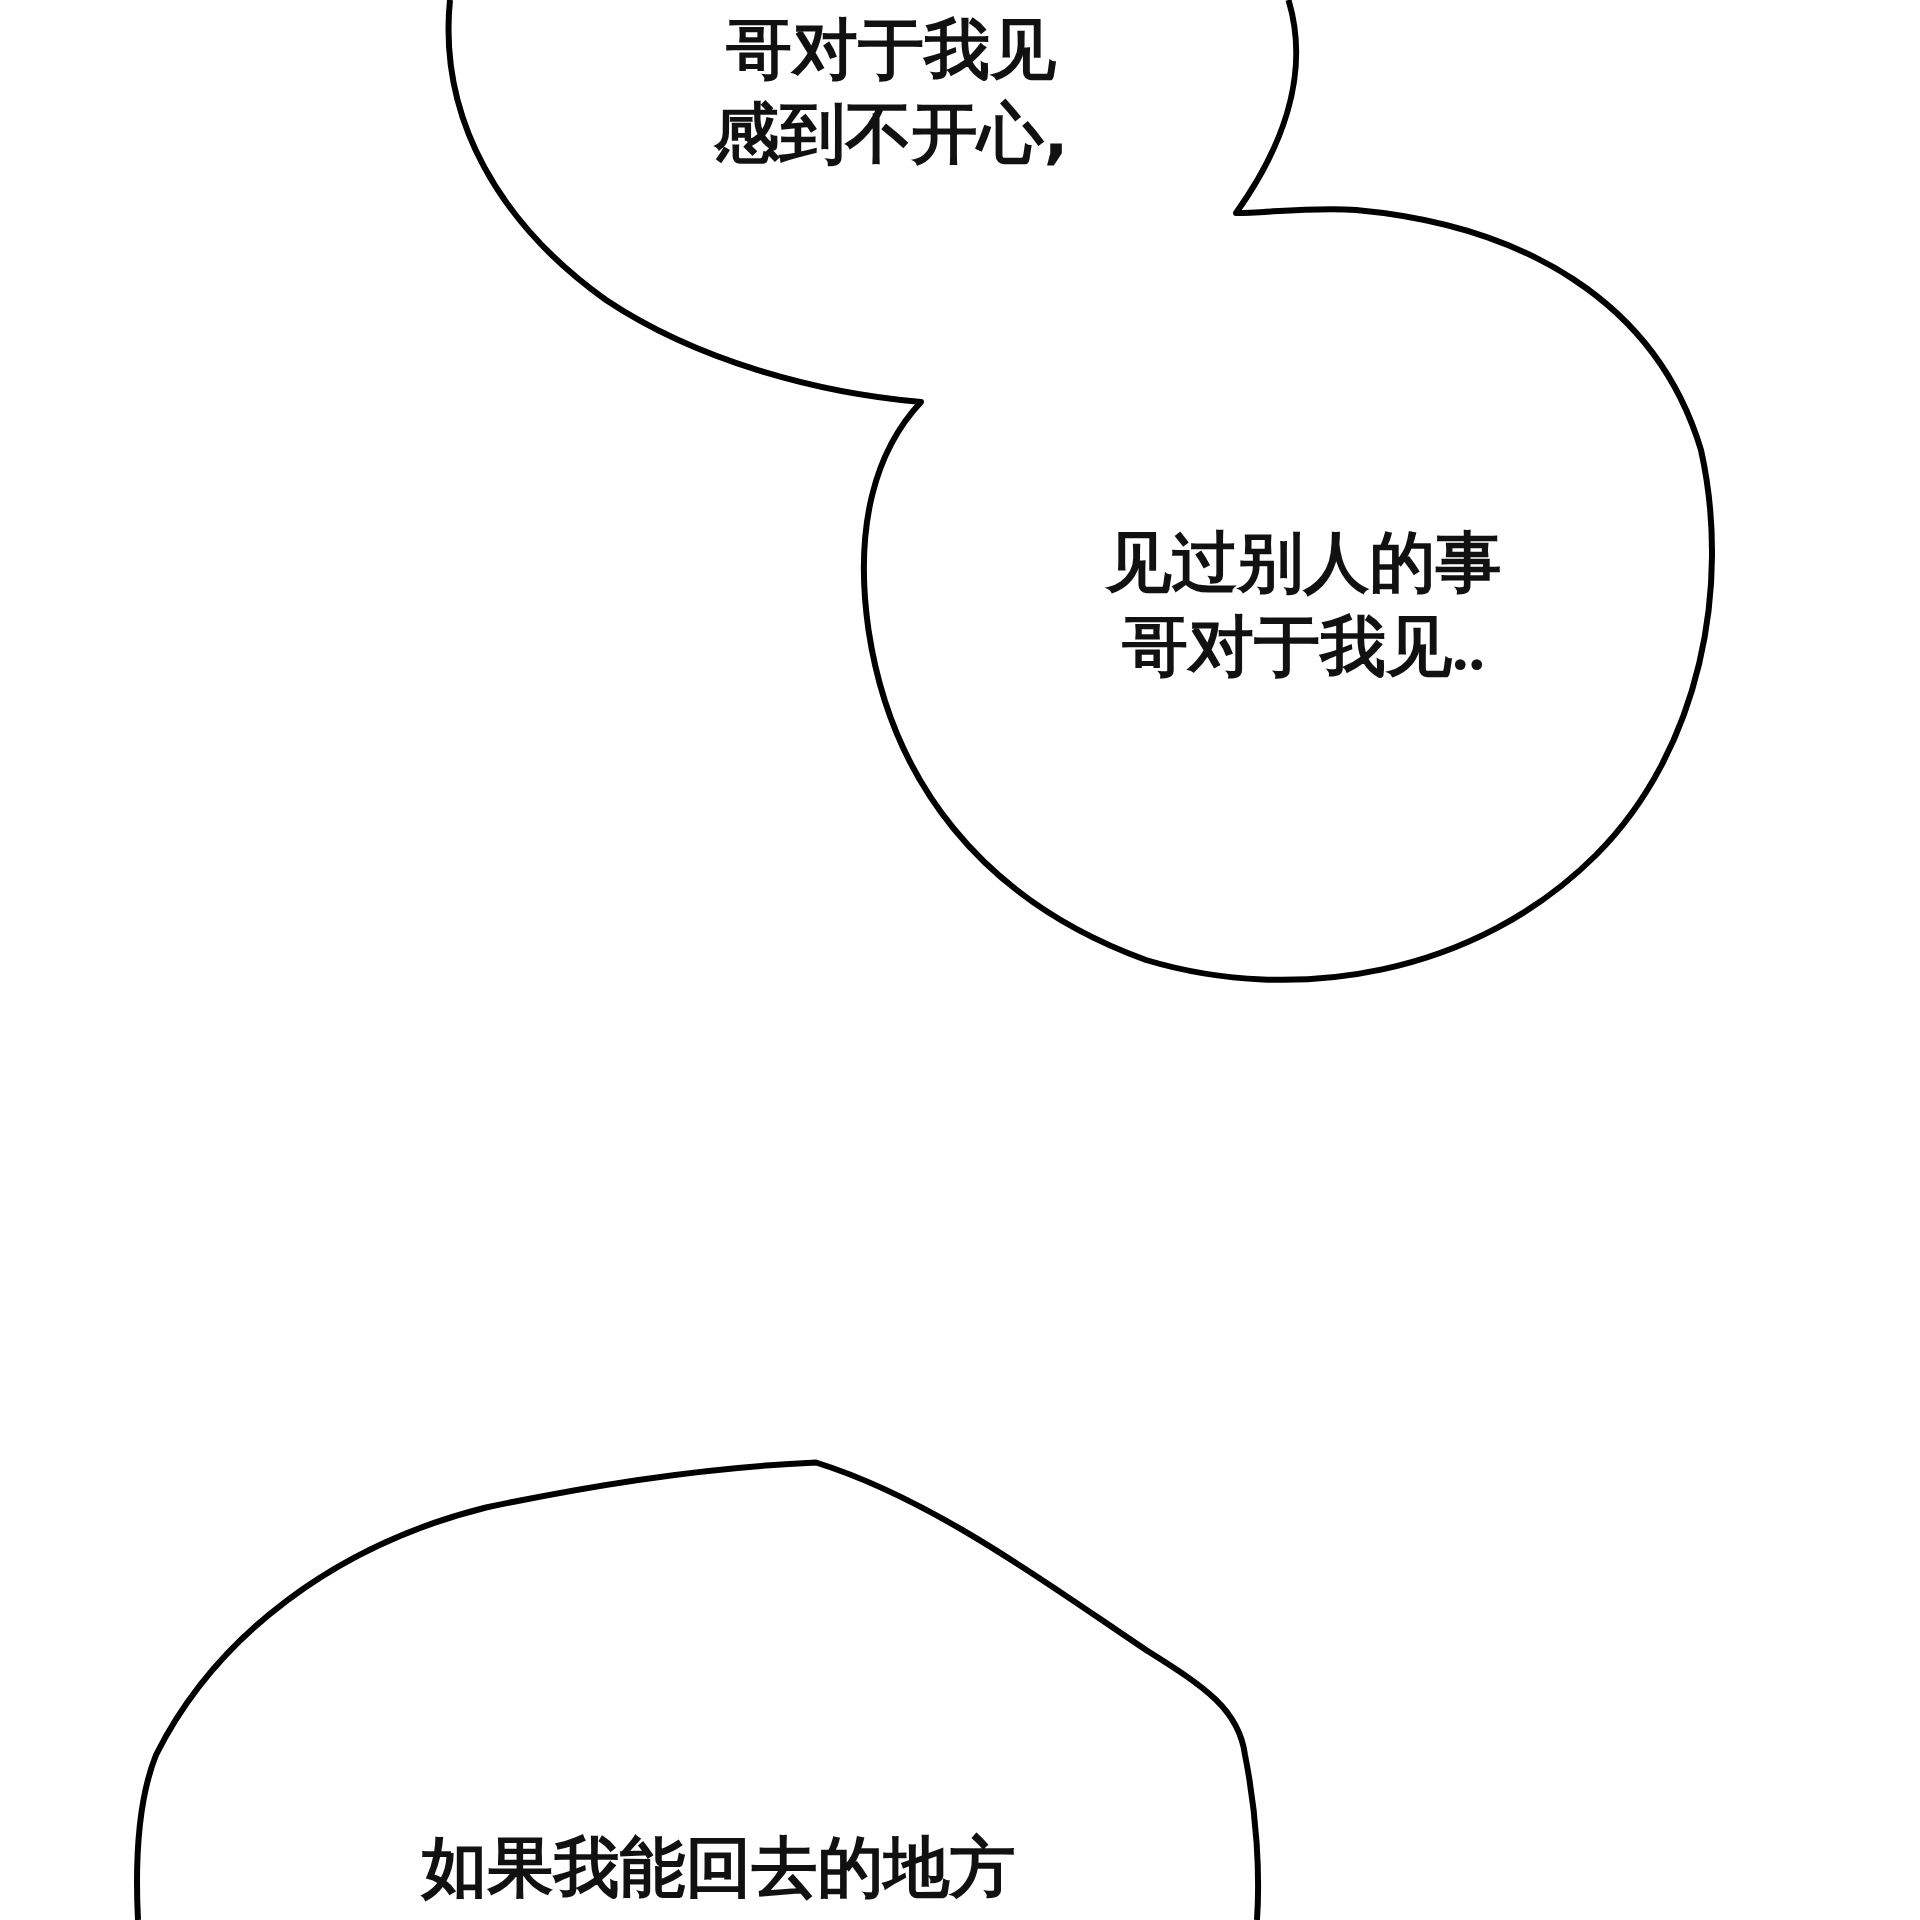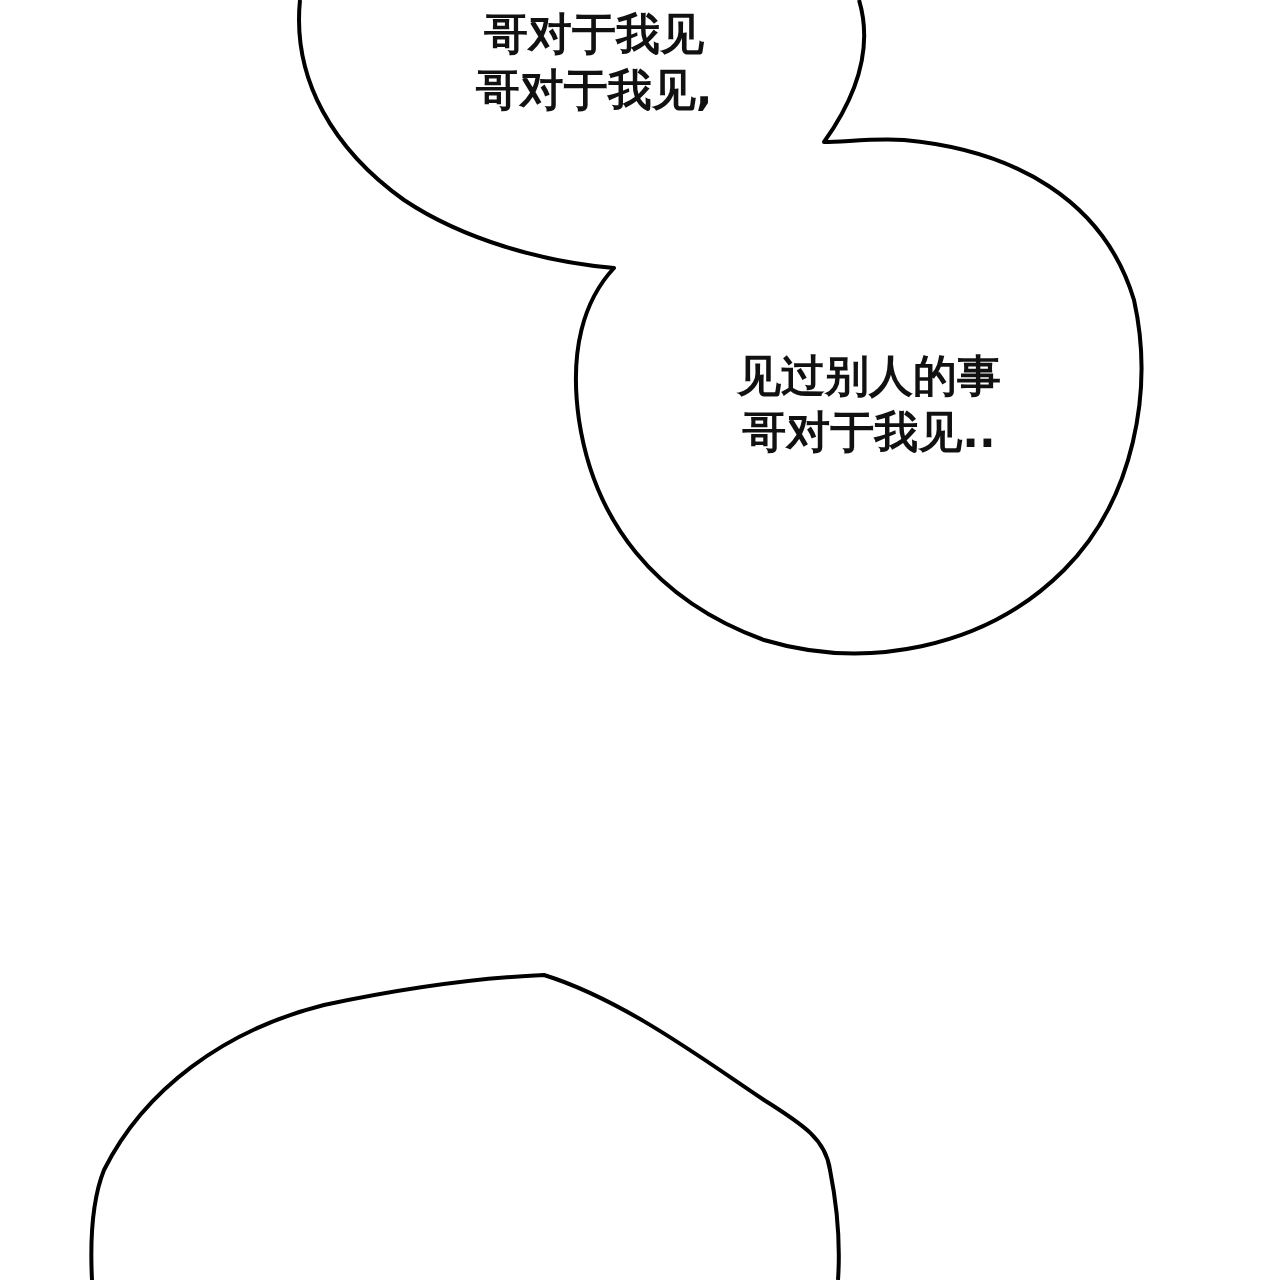--- a/index.html
+++ b/index.html
@@ -10,21 +10,21 @@
       position: absolute;
       font-family: "DejaVu Sans", sans-serif;
       font-weight: bold;
       color: #111111;
       font-size: 44px;
       line-height: 56px;
       text-align: center;
       white-space: nowrap;
     }
     .t1 { left: 440px; top: 6px; width: 300px; }
-    .t2 { left: 690px; top: 348px; width: 350px; }
+    .t2 { left: 690px; top: 348px; width: 350px; font-family: Liberation Serif, serif; }
     .t3 { left: 220px; top: 1218px; width: 510px; }
     .line { display: block; }
   </style>
 </head>
 <body>
 
 <div class="canvas">
   <svg class="bubbles" width="1280" height="1280" viewBox="0 0 1280 1280">
 
     <path d="M 296 0
@@ -42,21 +42,24 @@
          C 86 1240, 88 1200, 100 1170
          C 140 1090, 220 1030, 320 1005
          C 400 988, 470 978, 540 975
          C 620 1000, 700 1060, 760 1100
          C 800 1125, 822 1140, 826 1170
          C 834 1210, 836 1250, 834 1280" fill="#ffffff" stroke="#000000" stroke-width="4" stroke-linejoin="round"></path>
   </svg>
 
   <div class="bubble-text t1">
     <span class="line">哥对于我见</span>
-    <span class="line">哥对于我见,</span>
+    <span class="line">感到不开心,</span>
   </div>
 
   <div class="bubble-text t2">
     <span class="line">见过别人的事</span>
     <span class="line">哥对于我见..</span>
   </div>
 
+  <div class="bubble-text t3">
+    <span class="line">如果我能回去的地方</span>
+  </div>
 </div>
 
 </body></html>

